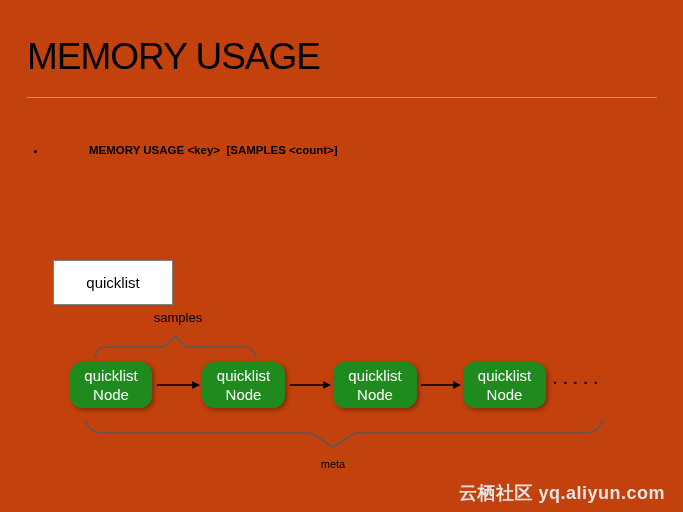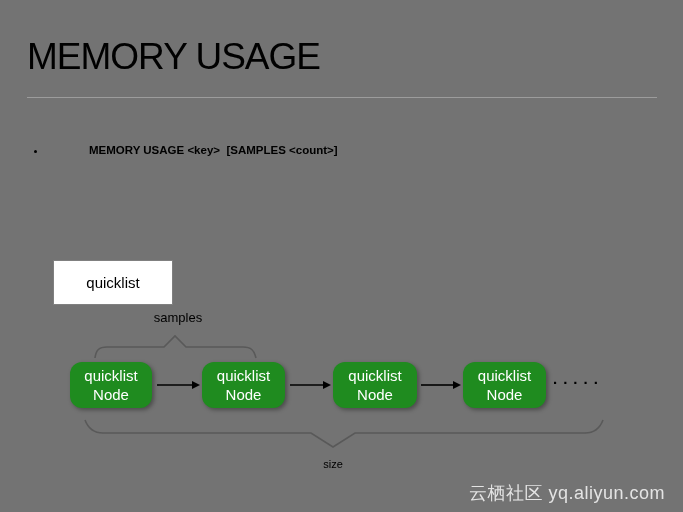--- a/index.html
+++ b/index.html
@@ -1,19 +1,19 @@
 <!DOCTYPE html>
 <html style="--node-green: #1f8b1f;"><head>
 <meta charset="utf-8">
 <style>
   html,body{margin:0;padding:0;background:#ffffff;}
   .slide{
     position:relative;
     width:683px;height:512px;
-    background:#737373;
+    background:#c2410c;
     overflow:hidden;
     font-family:"Liberation Sans", sans-serif;
     color:#000;
   }
   .title{
     position:absolute;left:27px;top:36px;margin:0;
     font-size:37px;font-weight:400;letter-spacing:-1px;color:#000;
   }
   .rule{
     position:absolute;left:27px;top:97px;width:630px;height:0;
@@ -56,21 +56,21 @@
   .dots{
     position:absolute;left:553px;top:370px;
     font-size:15px;font-weight:700;letter-spacing:6px;color:#000;
   }
   .size-label{
     position:absolute;left:308px;top:458px;width:50px;
     font-size:11px;text-align:center;
   }
   .watermark{
     position:absolute;right:18px;top:481px;
-    font-size:18px;font-weight:400;color:#e4e4e4;letter-spacing:0.5px;
+    font-size:18px;font-weight:700;color:#e4e4e4;letter-spacing:0.5px;
     white-space:nowrap;
   }
 </style>
 </head>
 <body>
 
 <div class="slide">
 
   <h1 class="title">MEMORY USAGE</h1>
 
@@ -120,17 +120,17 @@
     <span>quicklist</span>
     <span>Node</span>
   </div>
   <div class="node node4">
     <span>quicklist</span>
     <span>Node</span>
   </div>
 
   <div class="dots">.....</div>
 
-  <div class="size-label">size</div>
+  <div class="size-label">meta</div>
 
   <div class="watermark">云栖社区 yq.aliyun.com</div>
 
 </div>
 
 </body></html>

